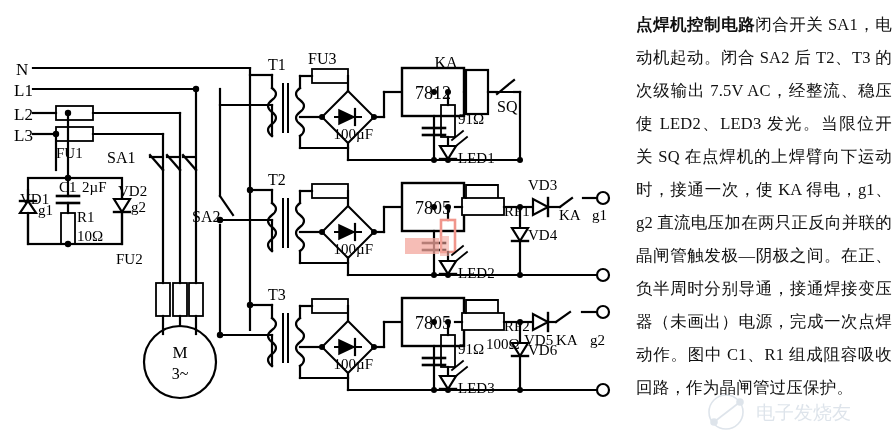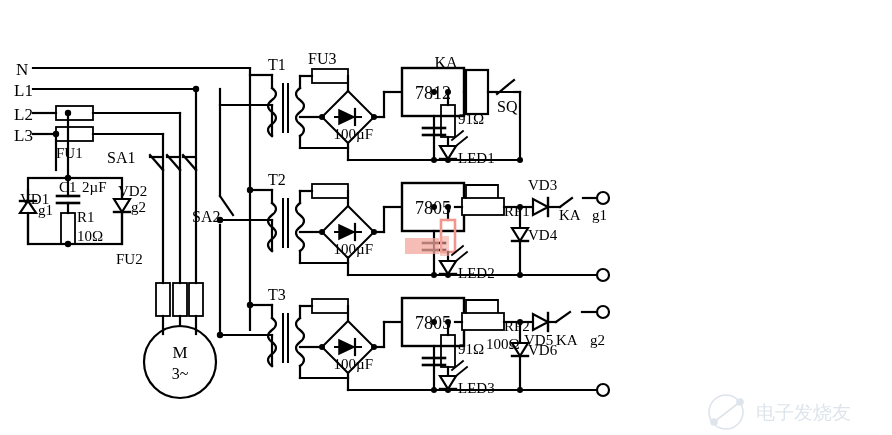--- a/index.html
+++ b/index.html
@@ -459,20 +459,25 @@
       <text x="504" y="331" font-size="15">RP2</text>
       <text x="486" y="349" font-size="15">100Ω</text>
       <text x="524" y="345" font-size="15">VD5</text>
       <text x="528" y="355" font-size="15">VD6</text>
       <text x="556" y="345" font-size="15">KA</text>
       <text x="590" y="345" font-size="15">g2</text>
     </g>
   </svg>
   </div>
 
+  <div id="article">
+    <p>
+      <span class="lead">点焊机控制电路</span><span>闭合开关 SA1，电动机起动。闭合 SA2 后 T2、T3 的次级输出 7.5V AC，经整流、稳压使 LED2、LED3 发光。当限位开关 SQ 在点焊机的上焊臂向下运动时，接通一次，使 KA 得电，g1、g2 直流电压加在两只正反向并联的晶闸管触发极—阴极之间。在正、负半周时分别导通，接通焊接变压器（未画出）电源，完成一次点焊动作。图中 C1、R1 组成阻容吸收回路，作为晶闸管过压保护。</span>
+    </p>
+  </div>
 
   <div class="wm">
     <svg width="190" height="40" viewBox="0 0 190 40" xmlns="http://www.w3.org/2000/svg">
       <g stroke="#8aa0b8" fill="none" stroke-width="1.6">
         <circle cx="26" cy="20" r="17"></circle>
         <line x1="14" y1="30" x2="40" y2="10"></line>
         <circle cx="14" cy="30" r="3" fill="#8aa0b8"></circle>
         <circle cx="40" cy="10" r="3" fill="#8aa0b8"></circle>
       </g>
       <text x="56" y="27" font-family="'Liberation Serif',serif" font-size="19" fill="#8aa0b8" stroke="none">电子发烧友</text>

